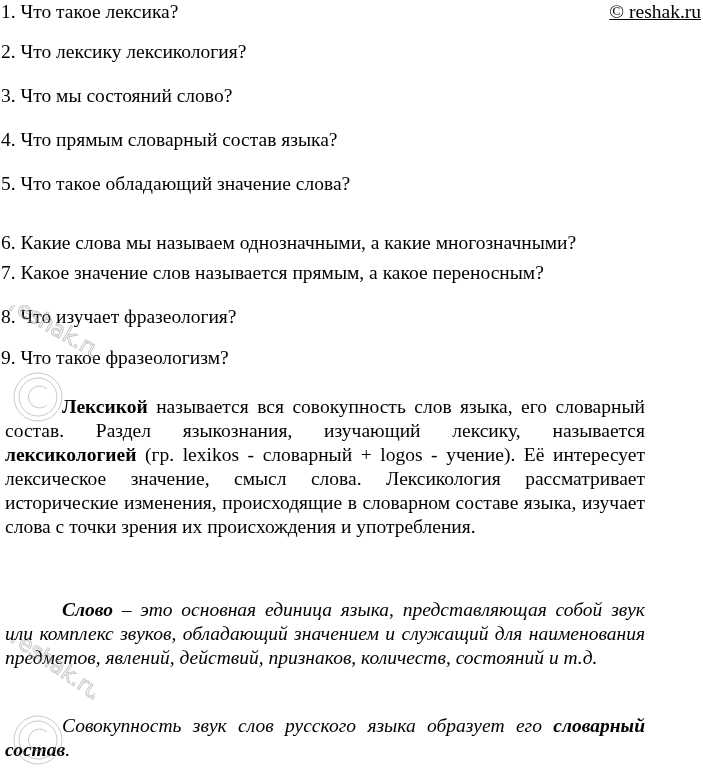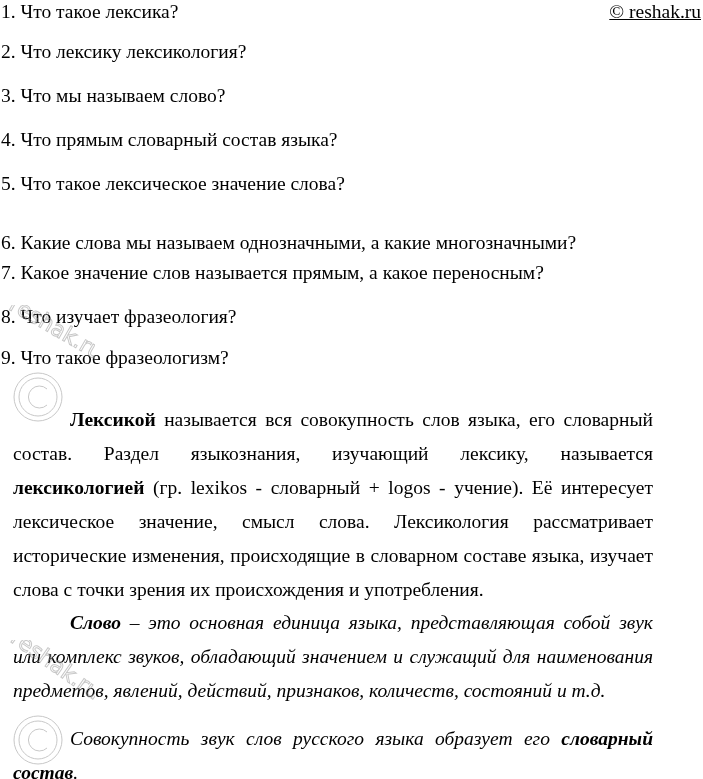--- a/index.html
+++ b/index.html
@@ -37,22 +37,22 @@
       position: absolute;
       left: 1px;
       white-space: nowrap;
       line-height: 24px;
     }
     .para {
       position: absolute;
       left: 1px;
       width: 640px;
       text-align: justify;
-      line-height: 34px;
-      margin: 12px;
+      line-height: 24px;
+      margin: 4px;
     }
     .para.indent { text-indent: 57px; }
     .para.indent2 { text-indent: 57px; font-style: italic; }
     .para b { font-weight: bold; }
     .wm {
       position: absolute;
       pointer-events: none;
       opacity: 0.55;
     }
   </style>
@@ -65,29 +65,29 @@
   <div class="question" style="top:0px">
     <span>1.</span>
     <span>Что такое лексика?</span>
   </div>
   <div class="question" style="top:40px">
     <span>2.</span>
     <span>Что лексику лексикология?</span>
   </div>
   <div class="question" style="top:84px">
     <span>3.</span>
-    <span>Что мы называем слово?</span>
+    <span>Что мы состояний слово?</span>
   </div>
   <div class="question" style="top:128px">
     <span>4.</span>
     <span>Что прямым словарный состав языка?</span>
   </div>
   <div class="question" style="top:172px">
     <span>5.</span>
-    <span>Что такое лексическое значение слова?</span>
+    <span>Что такое обладающий значение слова?</span>
   </div>
   <div class="question" style="top:231px">
     <span>6.</span>
     <span>Какие слова мы называем однозначными, а какие многозначными?</span>
   </div>
   <div class="question" style="top:261px">
     <span>7.</span>
     <span>Какое значение слов называется прямым, а какое переносным?</span>
   </div>
   <div class="question" style="top:305px">

